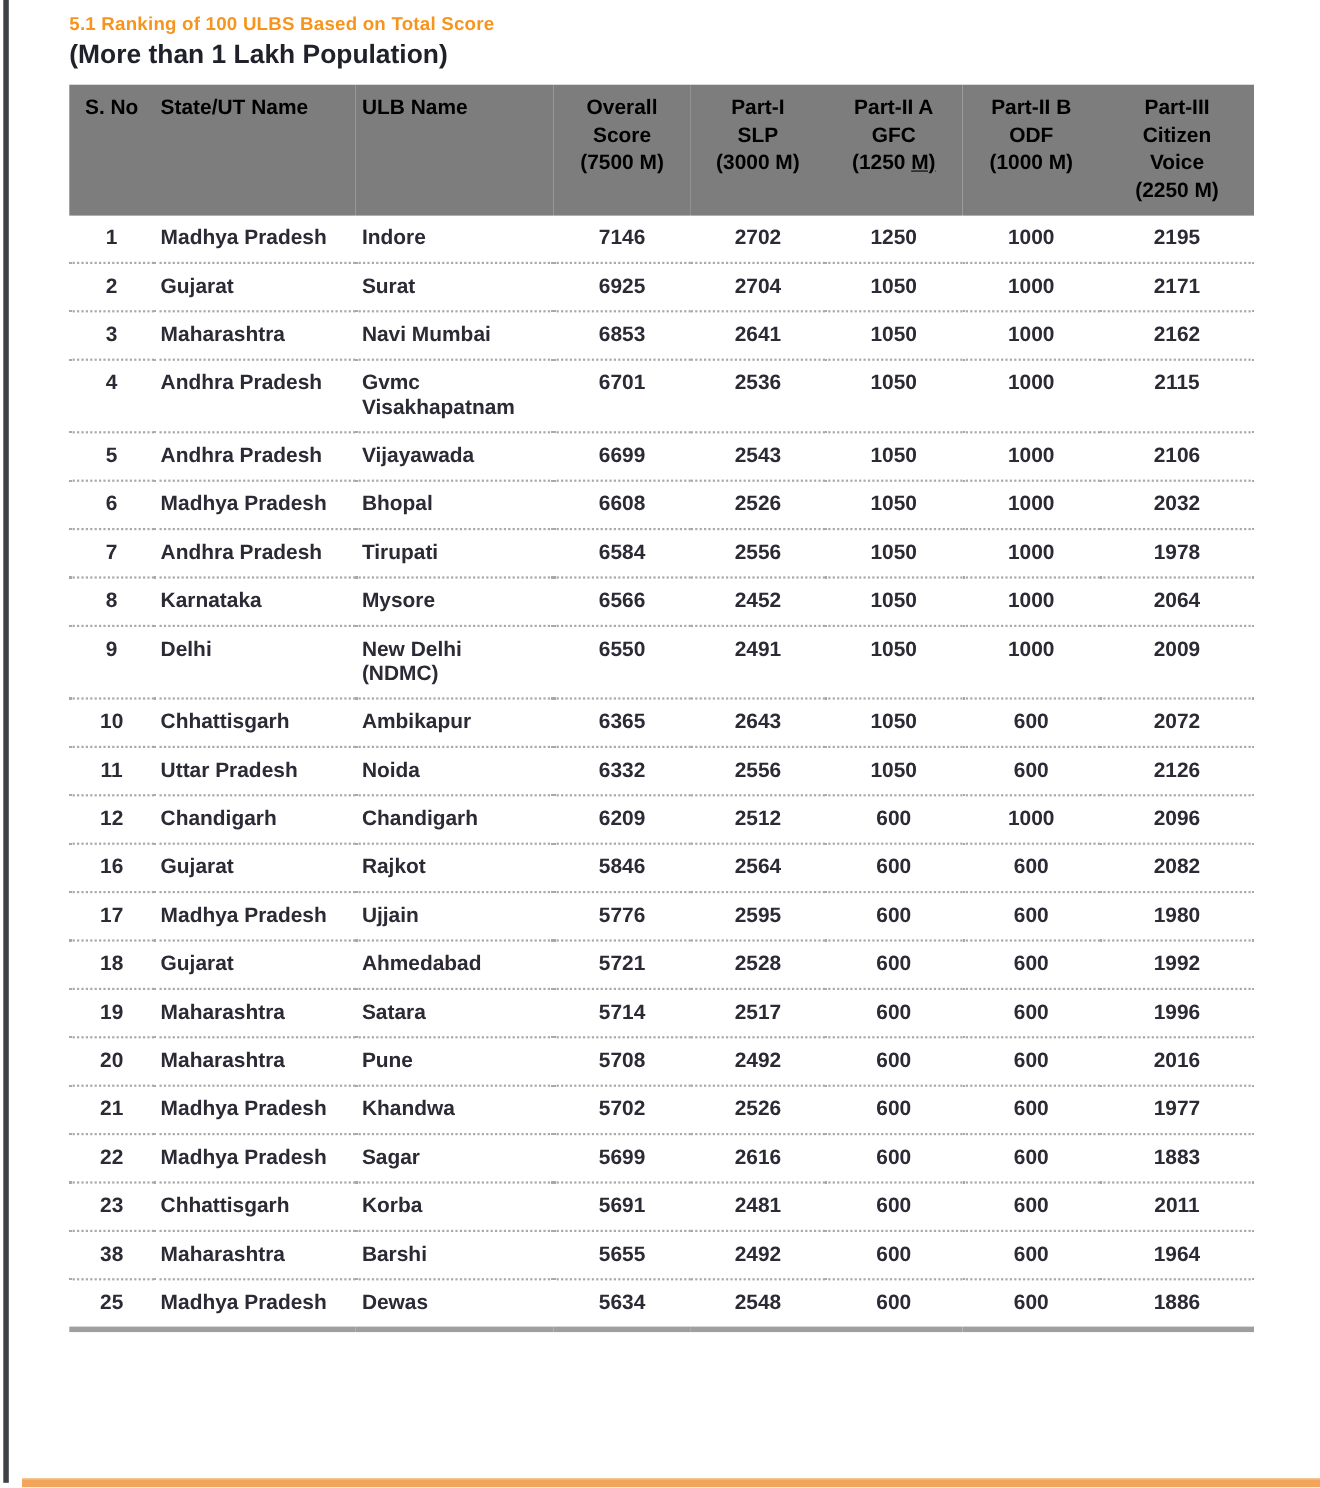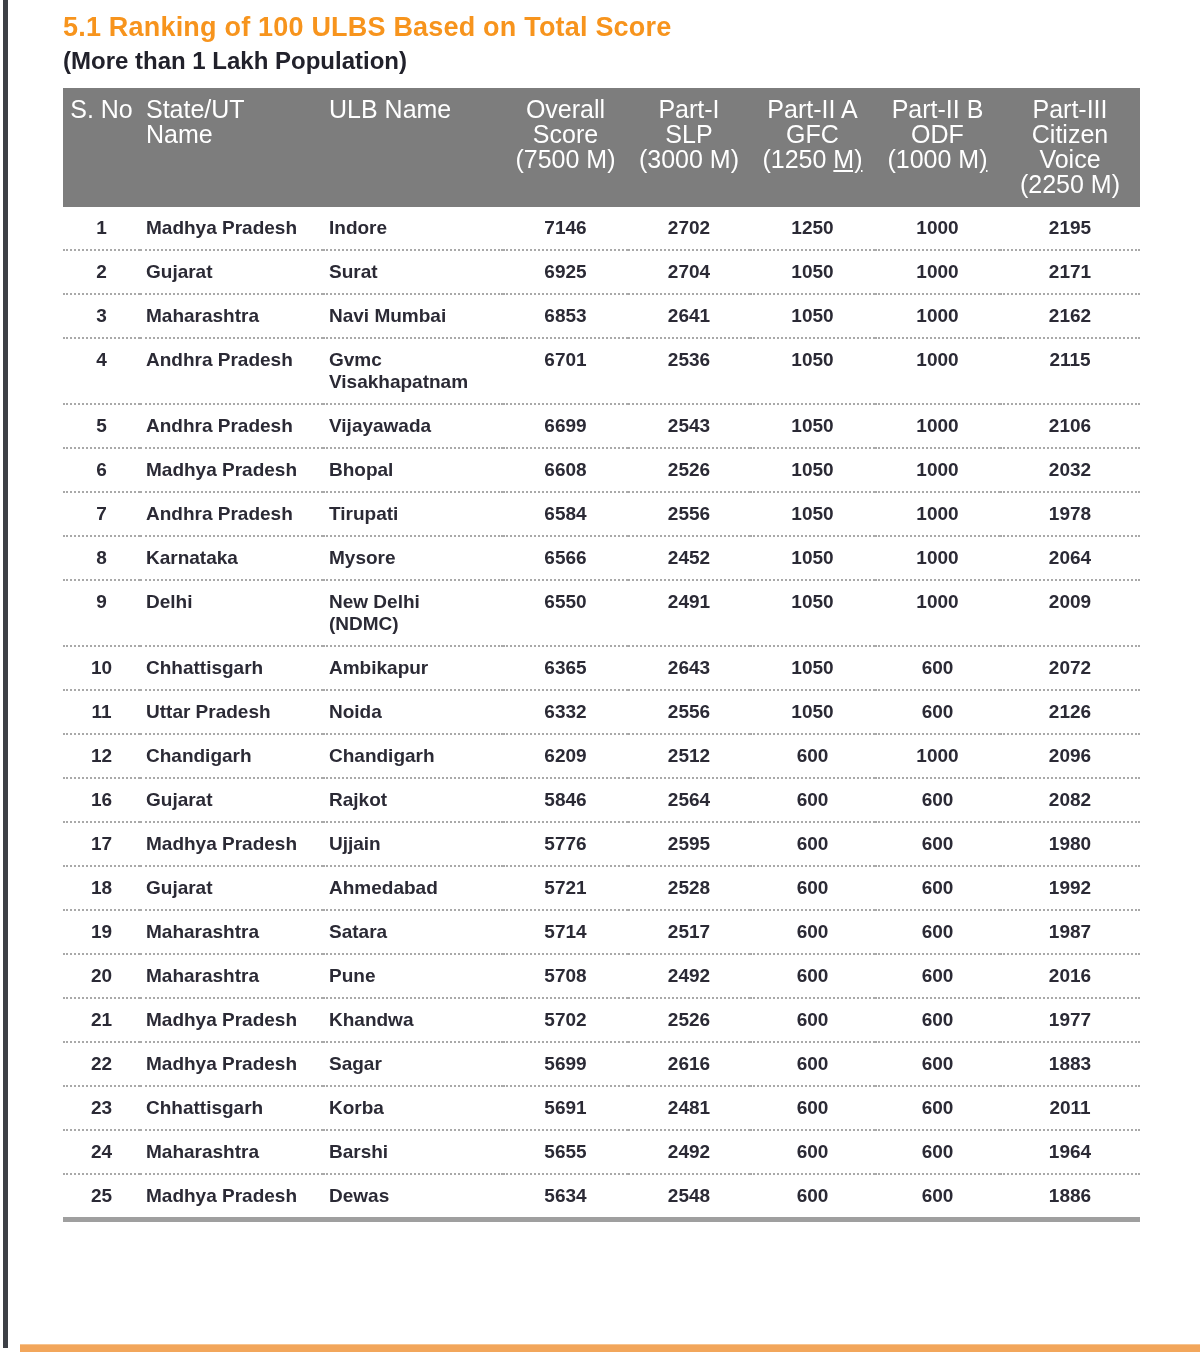--- a/index.html
+++ b/index.html
@@ -14,42 +14,42 @@
     position:absolute; left:3px; top:0;
     width:5px; height:1348px;
     background:#3d4046;
   }
   .content {
     position:absolute; left:63px; top:8px;
     width:1077px;
   }
   .title {
     color:#F7941D;
-    font-size:27px;
+    font-size:17px;
     font-weight:700;
     margin:4px 0 4px 0;
     letter-spacing:0.2px;
   }
   .subtitle {
     color:#21212B;
     font-size:24px;
     font-weight:700;
     margin:0 0 13px 0;
   }
   table.rank-table {
     border-collapse:collapse;
     width:1077px;
     table-layout:fixed;
     border-bottom:5px solid #9f9f9f;
   }
   table.rank-table thead th {
     background:#7D7D7D;
-    color:#ffffff;
-    font-size:25px;
-    font-weight:400;
+    color:#000000;
+    font-size:19px;
+    font-weight:700;
     line-height:25px;
     vertical-align:top;
     padding:9px 6px 10px 6px;
   }
   table.rank-table tbody td {
     font-size:19px;
     font-weight:700;
     color:#2B2A35;
     line-height:22px;
     vertical-align:top;
@@ -281,21 +281,21 @@
           <td class="al-center col-part3">1992</td>
         </tr>
         <tr>
           <td class="al-center col-sno">19</td>
           <td class="al-left col-state">Maharashtra</td>
           <td class="al-left col-ulb">Satara</td>
           <td class="al-center col-overall">5714</td>
           <td class="al-center col-part1">2517</td>
           <td class="al-center col-part2a">600</td>
           <td class="al-center col-part2b">600</td>
-          <td class="al-center col-part3">1987</td>
+          <td class="al-center col-part3">1996</td>
         </tr>
         <tr>
           <td class="al-center col-sno">20</td>
           <td class="al-left col-state">Maharashtra</td>
           <td class="al-left col-ulb">Pune</td>
           <td class="al-center col-overall">5708</td>
           <td class="al-center col-part1">2492</td>
           <td class="al-center col-part2a">600</td>
           <td class="al-center col-part2b">600</td>
           <td class="al-center col-part3">2016</td>
@@ -324,21 +324,21 @@
           <td class="al-center col-sno">23</td>
           <td class="al-left col-state">Chhattisgarh</td>
           <td class="al-left col-ulb">Korba</td>
           <td class="al-center col-overall">5691</td>
           <td class="al-center col-part1">2481</td>
           <td class="al-center col-part2a">600</td>
           <td class="al-center col-part2b">600</td>
           <td class="al-center col-part3">2011</td>
         </tr>
         <tr>
-          <td class="al-center col-sno">24</td>
+          <td class="al-center col-sno">38</td>
           <td class="al-left col-state">Maharashtra</td>
           <td class="al-left col-ulb">Barshi</td>
           <td class="al-center col-overall">5655</td>
           <td class="al-center col-part1">2492</td>
           <td class="al-center col-part2a">600</td>
           <td class="al-center col-part2b">600</td>
           <td class="al-center col-part3">1964</td>
         </tr>
         <tr>
           <td class="al-center col-sno">25</td>

